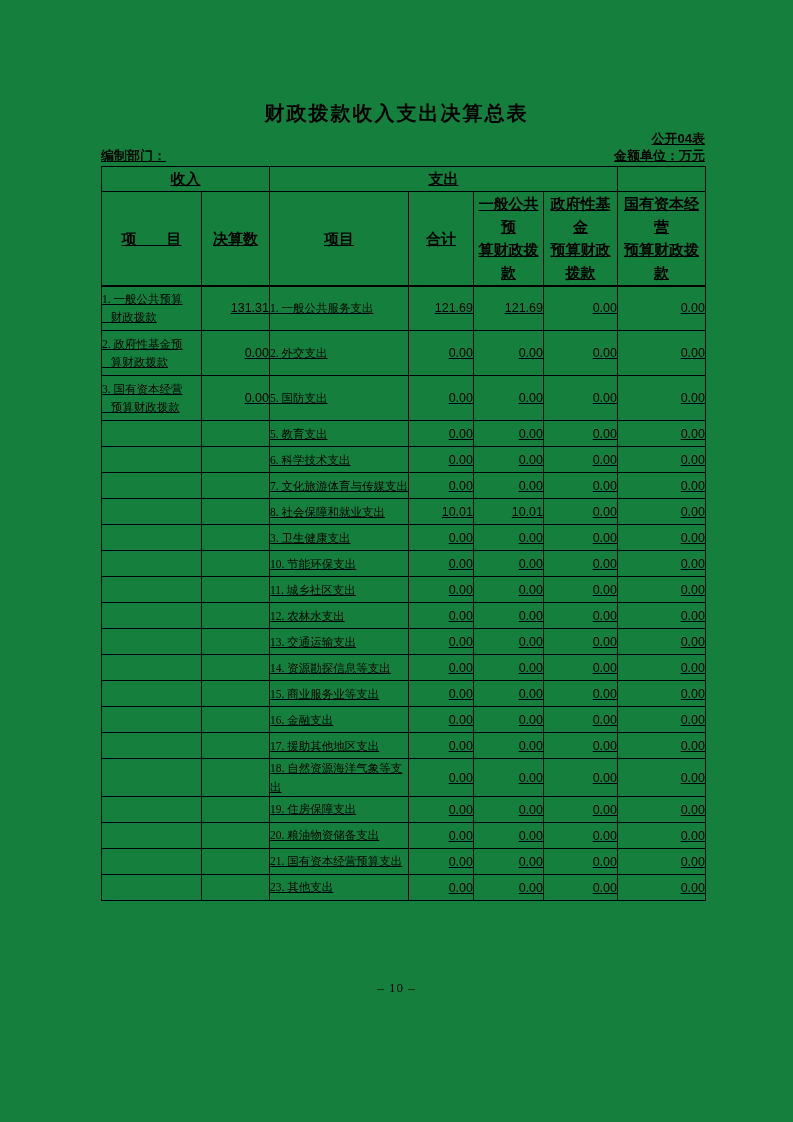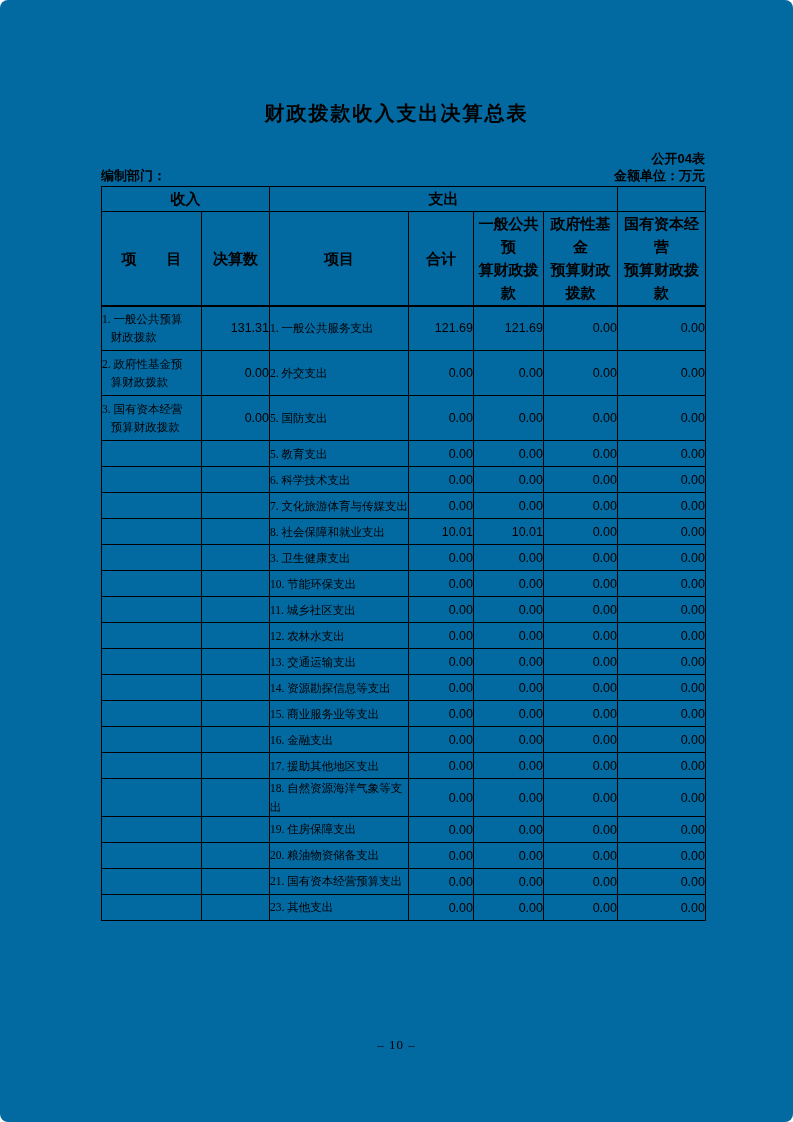--- a/index.html
+++ b/index.html
@@ -6,40 +6,40 @@
     margin: 0;
     padding: 0;
     background: #ffffff;
     color: #000000;
     font-family: "Liberation Serif", serif;
   }
   .page {
     position: relative;
     width: 793px;
     height: 1122px;
-    background: #0369a1;
+    background: #15803d;
     overflow: hidden;
-    border-radius: 8px;
   }
   .doc-title {
     position: absolute;
     top: 100px;
     left: 0;
     width: 100%;
     text-align: center;
     font-family: "Liberation Sans", sans-serif;
     font-size: 20px;
     font-weight: bold;
     letter-spacing: 2px;
   }
   .sheet {
     position: absolute;
     left: 101px;
-    top: 152px;
+    top: 132px;
     width: 604px;
+    text-decoration: underline;
   }
   .code-line {
     text-align: right;
     font-family: "Liberation Sans", sans-serif;
     font-size: 13px;
     font-weight: bold;
     line-height: 1.15;
   }
   .prep-line {
     display: flex;
@@ -83,21 +83,21 @@
   }
   td.num {
     font-family: "Liberation Sans", sans-serif;
     font-size: 12.5px;
     text-align: right;
     padding-right: 2px;
   }
   td.inc-amt { padding-right: 1px; }
   .footer {
     position: absolute;
-    top: 1037px;
+    top: 980px;
     left: 0;
     width: 100%;
     text-align: center;
     font-size: 13px;
     letter-spacing: 1px;
   }
 </style>
 </head>
 <body>
 

